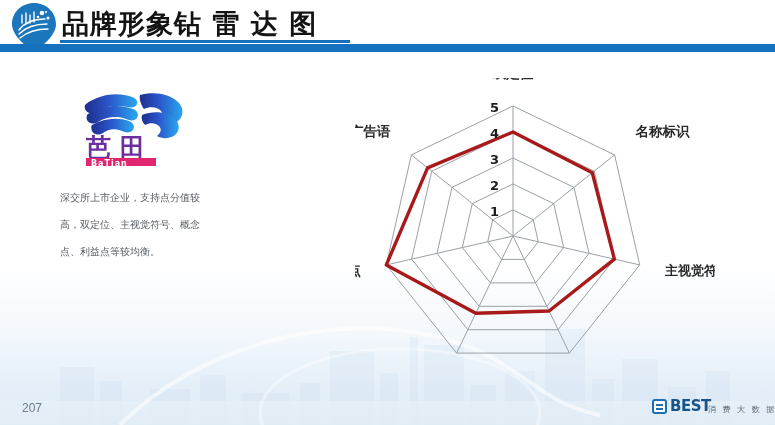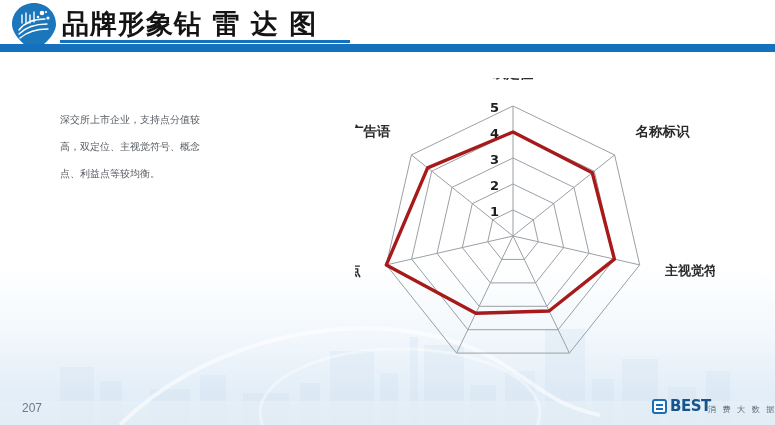--- a/index.html
+++ b/index.html
@@ -255,20 +255,46 @@
       <path d="M22,46 C22,49.5 24,50 26,50 C28,50 30,49.5 30,46 Z" fill="#1b76bc"></path>
     </svg>
 
     <div class="slide-title">品牌形象钻 雷 达 图</div>
     <div class="title-rule-underline"></div>
     <div class="title-rule"></div>
   </div>
 
   <div class="left-col">
 
+    <div class="brand-logo">
+      <svg viewBox="0 0 108 78" width="108" height="78">
+        <defs>
+          <linearGradient id="bgrad" x1="0" y1="0" x2="1" y2="0">
+            <stop offset="0%" stop-color="#1e2f8c"></stop>
+            <stop offset="45%" stop-color="#2a55c9"></stop>
+            <stop offset="100%" stop-color="#2aa7ef"></stop>
+          </linearGradient>
+        </defs>
+
+        <g fill="url(#bgrad)">
+          <path d="M4,16 C18,6 36,4 50,9 C54,10.5 56,13 55,16 C54,19 50,20 46,19 C36,16.6 22,18 12,24 C8,26.4 4,24 3,21 C2.4,19.2 2.6,17 4,16 Z"></path>
+          <path d="M6,26 C20,17 38,16 51,21 C56,23 57,27 55,30 C53,33 48,33 44,31 C35,27.5 24,29 16,34 C11,37 6,35 5,32 C4.2,29.8 4.6,27 6,26 Z"></path>
+          <path d="M10,37 C22,30 36,29 47,33 C52,35 53,39 51,42 C49,45 44,45 40,43 C33,40 26,41 21,45 C16,48 11,46 10,43 C9.2,41 9,38 10,37 Z"></path>
+          <path d="M58,7 C72,3 88,6 96,14 C102,20 102,28 96,33 C90,38 81,38 75,34 C80,31 82,27 79,23 C76,19 68,18 62,21 C59,17 57,11 58,7 Z"></path>
+          <path d="M60,27 C72,22 86,24 93,31 C98,36 98,43 93,47 C88,51 80,51 75,48 C79,45 80,41 77,38 C74,35 68,34 63,37 C60,34 59,30 60,27 Z"></path>
+        </g>
+
+        <g fill="#6b2fa0" font-family="DejaVu Sans, sans-serif" font-size="25" font-weight="bold">
+          <text x="4" y="68">芭 田</text>
+        </g>
+
+        <rect x="4" y="70" width="70" height="9" fill="#e0266f"></rect>
+        <text x="9" y="78" fill="#ffffff" font-family="DejaVu Sans, sans-serif" font-size="8" font-weight="bold" letter-spacing="1">BaTian</text>
+      </svg>
+    </div>
 
     <div class="brand-desc">
       <span>深交所上市企业，支持点分值较</span>
       <span>高，双定位、主视觉符号、概念</span>
       <span>点、利益点等较均衡。</span>
     </div>
   </div>
 
   <div class="radar-wrap">
     <svg class="radar-svg" width="360" height="290" viewBox="0 0 360 290">

